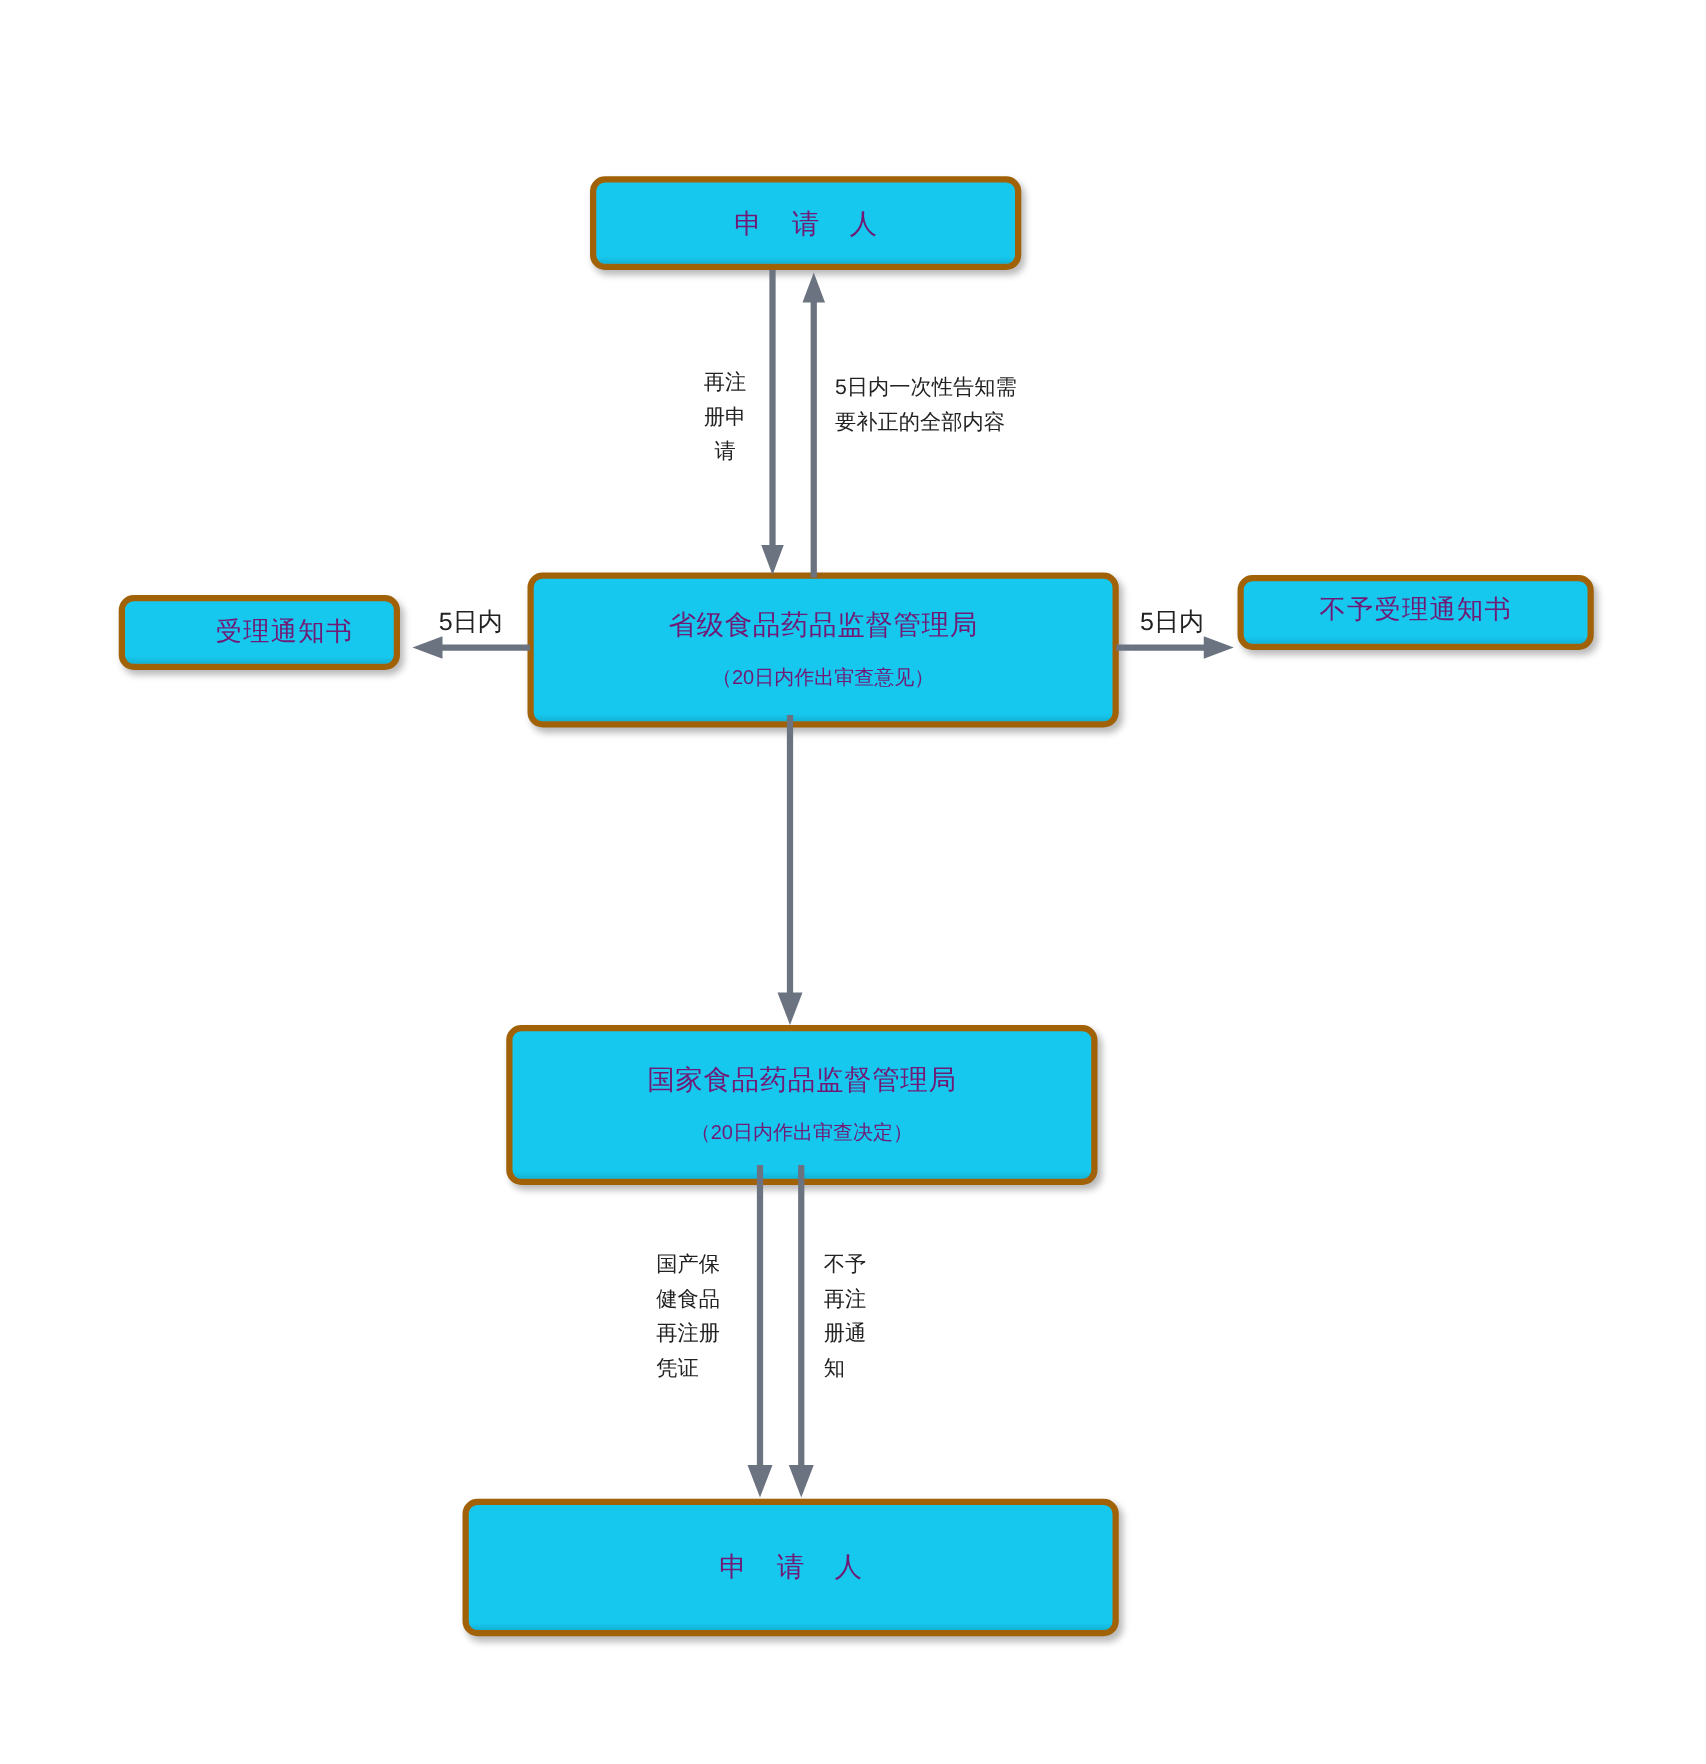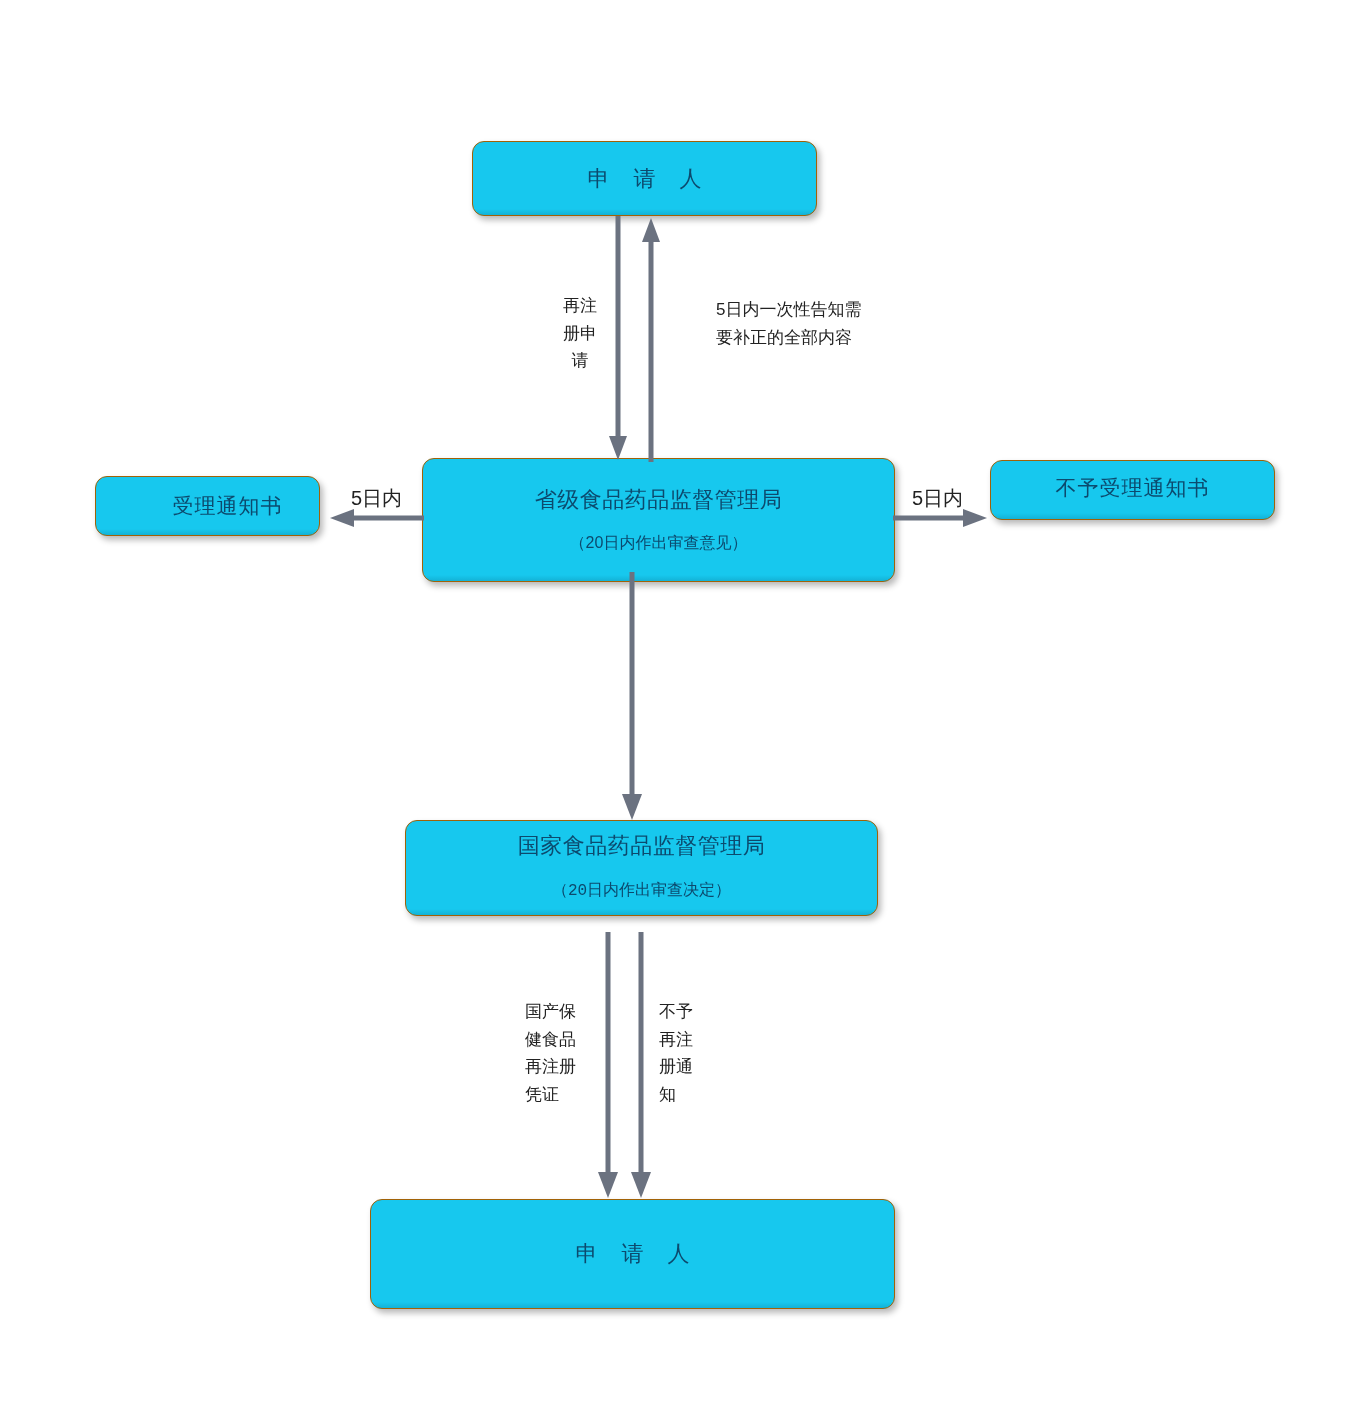--- a/index.html
+++ b/index.html
@@ -16,28 +16,28 @@
     height: 1411px;
     background: #ffffff;
     overflow: hidden;
   }
 
   
   .node {
     position: absolute;
     box-sizing: border-box;
     background: #17c8ee;
-    border: 1px solid #a16207;
+    border: 5px solid #a16207;
     border-radius: 12px;
     box-shadow: 3px 4px 6px rgba(0,0,0,0.28);
     display: flex;
     flex-direction: column;
     align-items: center;
     justify-content: center;
-    color: #0c4a6e;
+    color: #701a75;
     text-align: center;
     overflow: hidden;
   }
   .node::after {
     
     content: "";
     position: absolute;
     left: 0; right: 0; bottom: 0;
     height: 6px;
     background: linear-gradient(to bottom, rgba(0,0,0,0.00), rgba(0,90,120,0.20));
@@ -102,21 +102,21 @@
 
   <div class="node" style="left:422px; top:458px; width:473px; height:124px;">
     <span class="title">省级食品药品监督管理局</span>
     <span class="subtitle">（20日内作出审查意见）</span>
   </div>
 
   <div class="node small" style="left:990px; top:460px; width:285px; height:60px;font-family:Liberation Mono, monospace;">
     <span class="title">不予受理通知书</span>
   </div>
 
-  <div class="node" style="left:405px; top:820px; width:473px; height:96px;font-family:Liberation Mono, monospace;">
+  <div class="node" style="left:405px; top:820px; width:473px; height:128px;">
     <span class="title">国家食品药品监督管理局</span>
     <span class="subtitle">（20日内作出审查决定）</span>
   </div>
 
   <div class="node wide-title" style="left:370px; top:1199px; width:525px; height:110px;">
     <span class="title">申 请 人</span>
   </div>
 
   <div class="arrow" style="left:608px; top:216px; width:20px; height:246px;">
     <svg width="20" height="246" viewBox="0 0 20 246">
@@ -164,21 +164,21 @@
     <svg width="20" height="268" viewBox="0 0 20 268">
       <line x1="10" y1="0" x2="10" y2="246" stroke="#6b7280" stroke-width="5"></line>
       <polygon points="10,266 0,240 20,240" fill="#6b7280"></polygon>
     </svg>
   </div>
 
   <div class="edge-label" style="left:553px; top:292px; width:54px; text-align:center;">再注
 册申
 请</div>
 
-  <div class="edge-label" style="left:668px; top:296px; width:200px;margin-left:48px;">5日内一次性告知需
+  <div class="edge-label" style="left:668px; top:296px; width:200px;">5日内一次性告知需
 要补正的全部内容</div>
 
   <div class="edge-label horiz" style="left:351px; top:482px;">5日内</div>
 
   <div class="edge-label horiz" style="left:912px; top:482px;">5日内</div>
 
   <div class="edge-label" style="left:525px; top:998px; width:66px; text-align:left;">国产保
 健食品
 再注册
 凭证</div>

